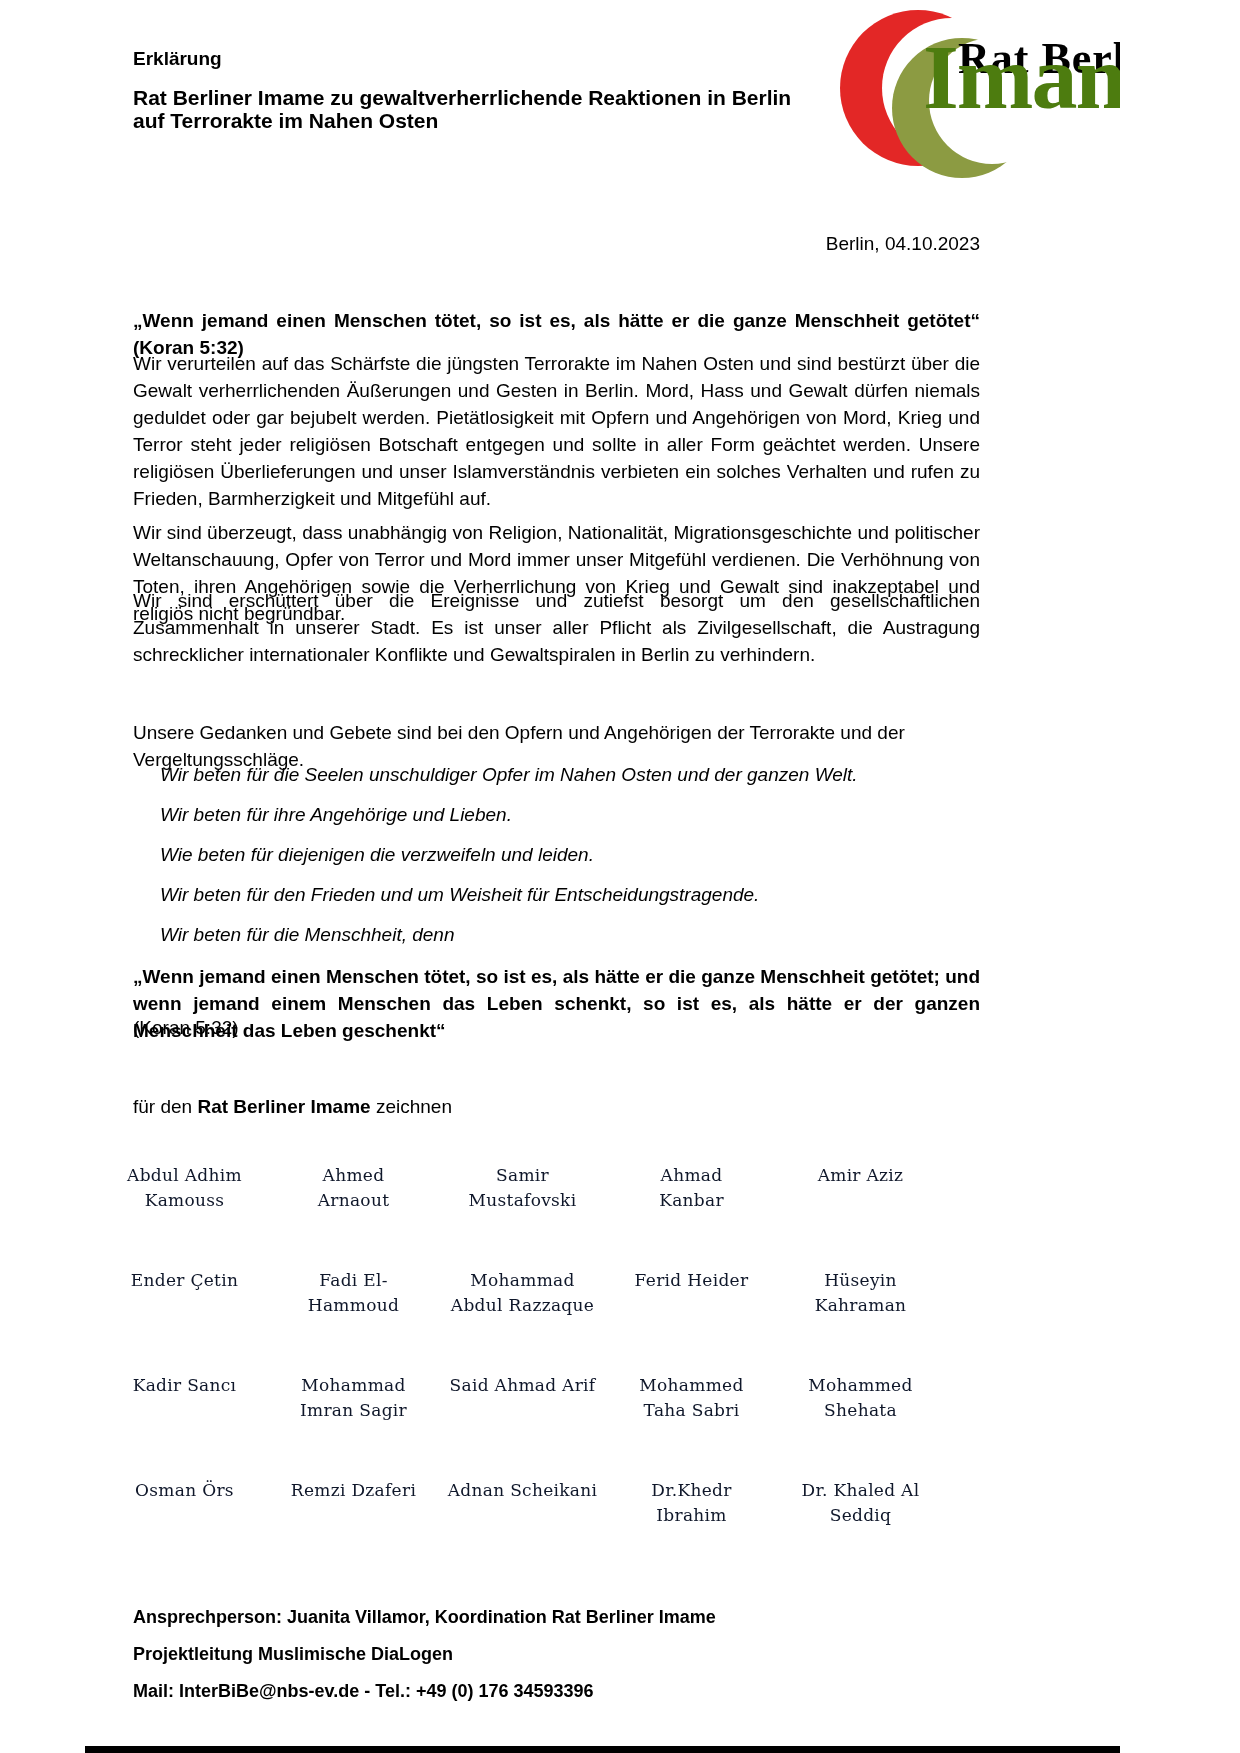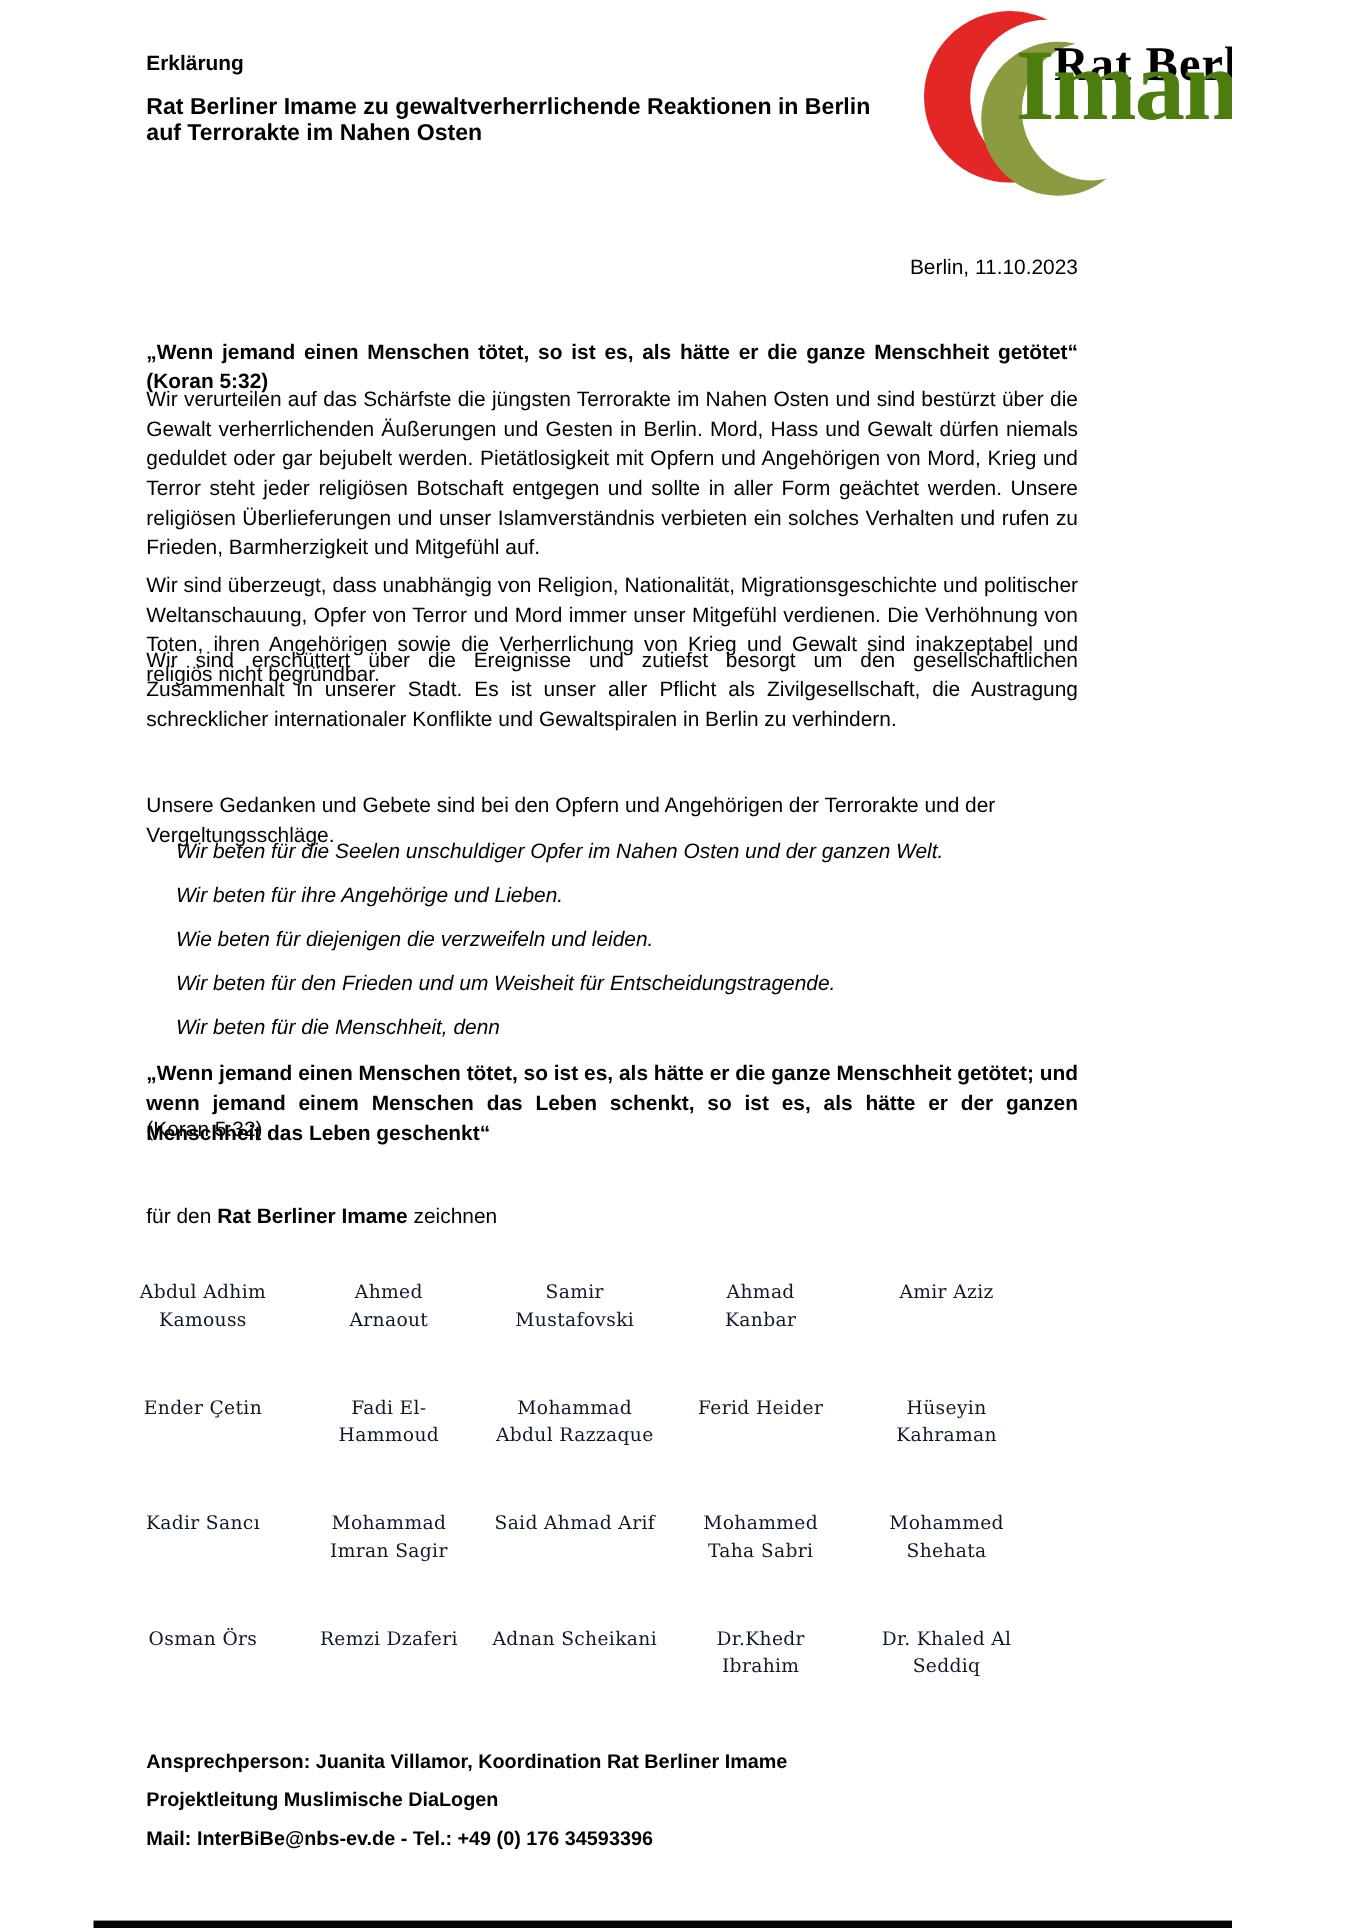--- a/index.html
+++ b/index.html
@@ -35,21 +35,21 @@
     font-weight:bold;font-size:44px;line-height:1;letter-spacing:1px;color:#000000;white-space:nowrap;}
   .logo-main{position:absolute;left:85px;top:27px;font-family:"Liberation Serif", serif;
     font-weight:bold;font-size:92px;line-height:1;letter-spacing:-2px;color:#4d7c0f;white-space:nowrap;}
   
   .signatures{position:absolute;left:100px;top:1163px;width:845px;
     display:grid;grid-template-columns:repeat(5,1fr);grid-auto-rows:105px;}
   .sig-cell{text-align:center;font-family:"DejaVu Serif", serif;font-size:17px;
     line-height:25px;color:#0f172a;white-space:pre-line;letter-spacing:0.3px;}
   
   .footer{top:1591px;font-size:18px;font-weight:bold;line-height:21px;}
-  .footer .fline{margin:0 0 14px 0;}
+  .footer .fline{margin:16px 0 14px 0;}
   .bottom-bar{position:absolute;left:85px;right:0;top:1746px;height:7px;background:#000;}
 </style>
 </head>
 <body>
 
 <div class="page">
 
   <div class="abs doc-type">Erklärung</div>
   <div class="abs doc-title">
     <div>Rat Berliner Imame zu gewaltverherrlichende Reaktionen in Berlin</div>
@@ -68,21 +68,21 @@
           <circle cx="154" cy="97" r="63" fill="#000000"></circle>
         </mask>
       </defs>
       <circle cx="80" cy="84" r="78" mask="url(#mask-red)" fill="#e32726"></circle>
       <circle cx="124" cy="104" r="70" mask="url(#mask-olive)" fill="#8c9b42"></circle>
     </svg>
     <div class="logo-top">Rat Berliner</div>
     <div class="logo-main">Imame</div>
   </div>
 
-  <div class="abs date-line">Berlin, 11.10.2023</div>
+  <div class="abs date-line">Berlin, 04.10.2023</div>
 
   <div class="abs quote q1">„Wenn jemand einen Menschen tötet, so ist es, als hätte er die ganze Menschheit getötet“ (Koran 5:32)</div>
 
   <div class="abs para p1">Wir verurteilen auf das Schärfste die jüngsten Terrorakte im Nahen Osten und sind bestürzt über die Gewalt verherrlichenden Äußerungen und Gesten in Berlin. Mord, Hass und Gewalt dürfen niemals geduldet oder gar bejubelt werden. Pietätlosigkeit mit Opfern und Angehörigen von Mord, Krieg und Terror steht jeder religiösen Botschaft entgegen und sollte in aller Form geächtet werden. Unsere religiösen Überlieferungen und unser Islamverständnis verbieten ein solches Verhalten und rufen zu Frieden, Barmherzigkeit und Mitgefühl auf.</div>
   <div class="abs para p2">Wir sind überzeugt, dass unabhängig von Religion, Nationalität, Migrationsgeschichte und politischer Weltanschauung, Opfer von Terror und Mord immer unser Mitgefühl verdienen. Die Verhöhnung von Toten, ihren Angehörigen sowie die Verherrlichung von Krieg und Gewalt sind inakzeptabel und religiös nicht begründbar.</div>
   <div class="abs para p3">Wir sind erschüttert über die Ereignisse und zutiefst besorgt um den gesellschaftlichen Zusammenhalt in unserer Stadt. Es ist unser aller Pflicht als Zivilgesellschaft, die Austragung schrecklicher internationaler Konflikte und Gewaltspiralen in Berlin zu verhindern.</div>
 
   <div class="abs gedanken">Unsere Gedanken und Gebete sind bei den Opfern und Angehörigen der Terrorakte und der Vergeltungsschläge.</div>
   <div class="abs prayers">
     <div class="prayer">Wir beten für die Seelen unschuldiger Opfer im Nahen Osten und der ganzen Welt.</div>

